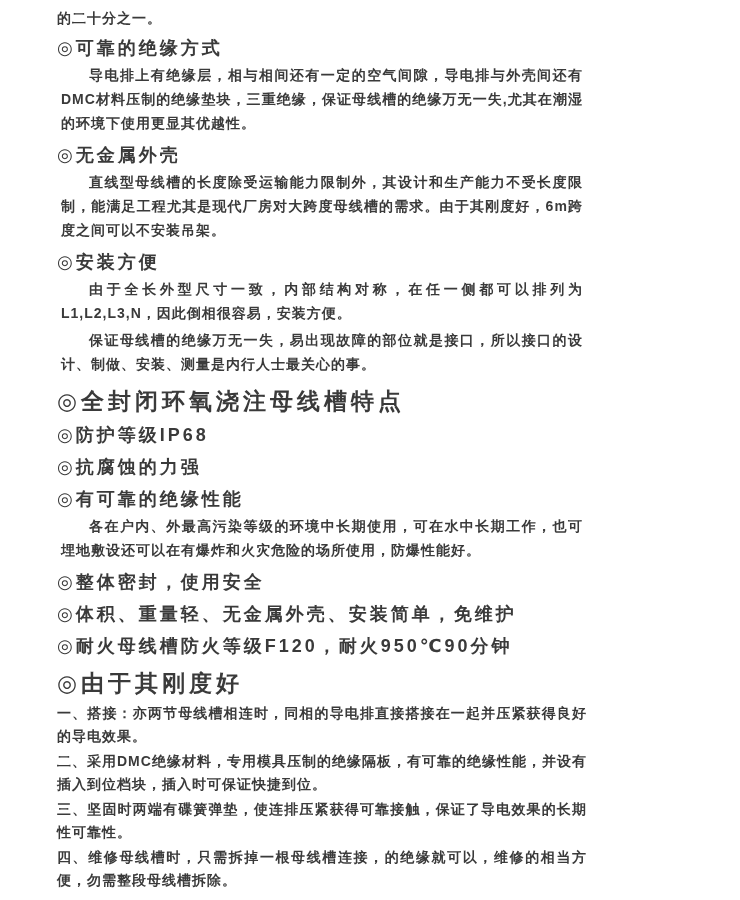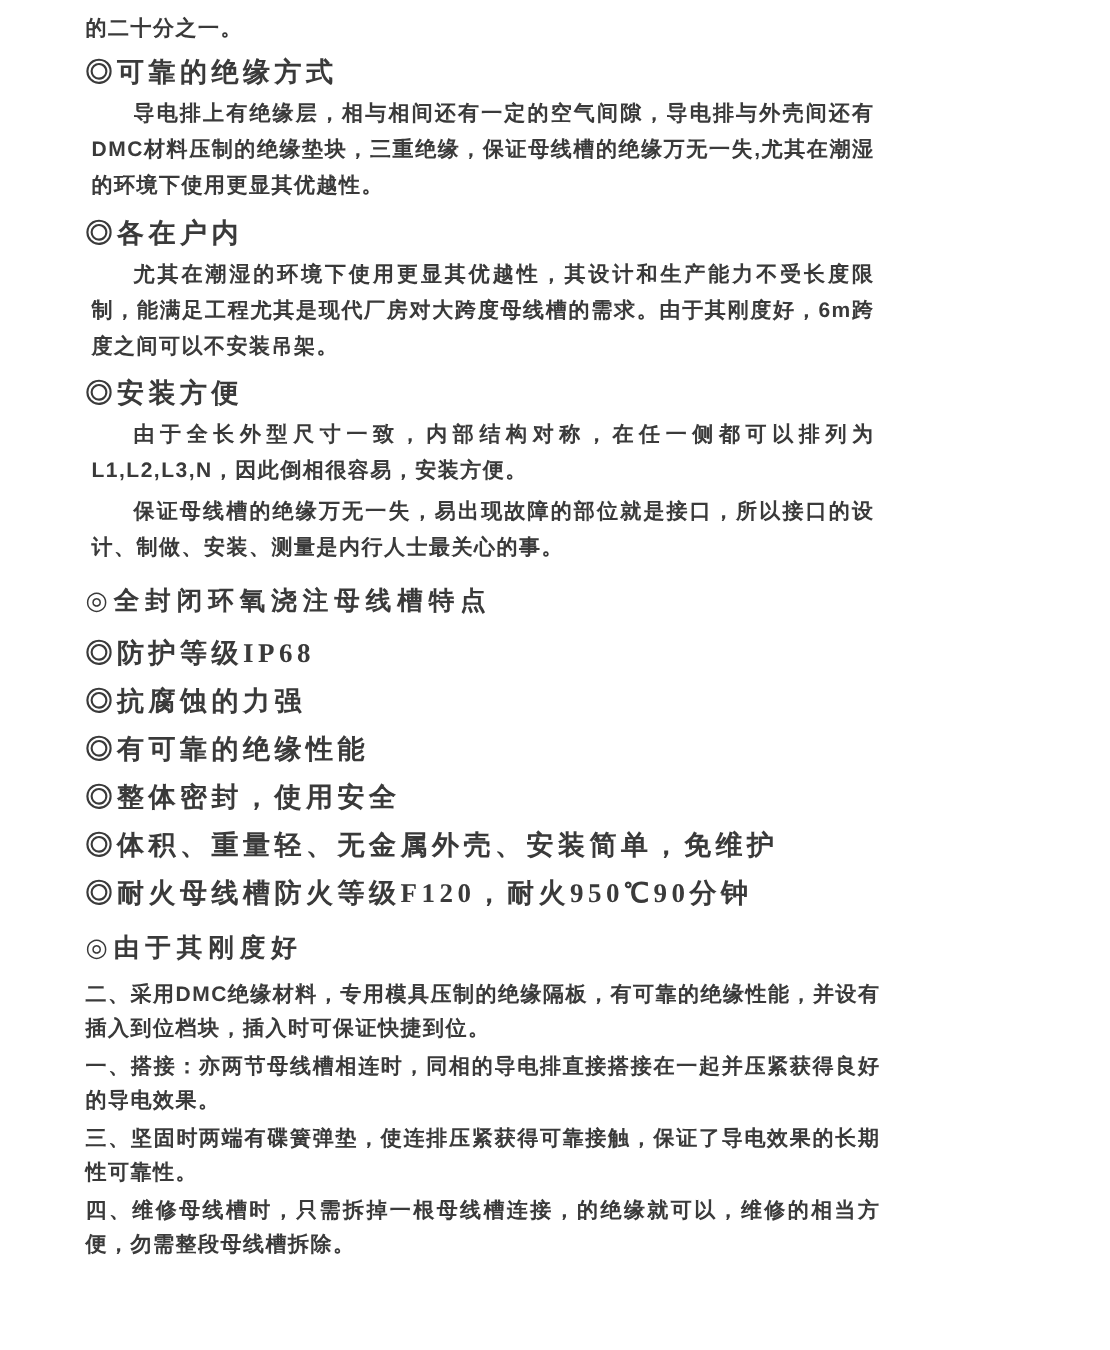--- a/index.html
+++ b/index.html
@@ -17,31 +17,30 @@
     color: #3a3a3a;
   }
   .blk { font-weight: bold; }
   .line {
     font-size: 14px;
     letter-spacing: 1px;
     line-height: 20px;
     margin: 2px 0 0 0;
   }
   .h1 {
-    font-size: 17px;
+    font-size: 23px;
     letter-spacing: 4px;
     line-height: 28px;
     margin: 11px 0 5px 0;
   }
   .h2 {
     font-size: 18px;
     letter-spacing: 3px;
     line-height: 24px;
     margin: 8px 0 3px 0;
-    font-family: Liberation Serif, serif;
   }
   .p, .pflat, .li {
     font-size: 14px;
     letter-spacing: 1px;
     text-align: justify;
   }
   .p {
     line-height: 24px;
     margin: 3px 4px;
     text-indent: 2em;
@@ -58,31 +57,32 @@
   }
 </style>
 </head>
 <body style="background: rgb(255, 255, 255);">
 
 <div class="page" style="color: rgb(58, 58, 58);">
   <div id="doc">
       <div class="blk line">的二十分之一。</div>
       <div class="blk h2">◎可靠的绝缘方式</div>
       <div class="blk p">导电排上有绝缘层，相与相间还有一定的空气间隙，导电排与外壳间还有DMC材料压制的绝缘垫块，三重绝缘，保证母线槽的绝缘万无一失,尤其在潮湿的环境下使用更显其优越性。</div>
-      <div class="blk h2">◎各在户内</div>
-      <div class="blk p">尤其在潮湿的环境下使用更显其优越性，其设计和生产能力不受长度限制，能满足工程尤其是现代厂房对大跨度母线槽的需求。由于其刚度好，6m跨度之间可以不安装吊架。</div>
+      <div class="blk h2">◎无金属外壳</div>
+      <div class="blk p">直线型母线槽的长度除受运输能力限制外，其设计和生产能力不受长度限制，能满足工程尤其是现代厂房对大跨度母线槽的需求。由于其刚度好，6m跨度之间可以不安装吊架。</div>
       <div class="blk h2">◎安装方便</div>
       <div class="blk p">由于全长外型尺寸一致，内部结构对称，在任一侧都可以排列为L1,L2,L3,N，因此倒相很容易，安装方便。</div>
       <div class="blk p">保证母线槽的绝缘万无一失，易出现故障的部位就是接口，所以接口的设计、制做、安装、测量是内行人士最关心的事。</div>
       <div class="blk h1">◎全封闭环氧浇注母线槽特点</div>
       <div class="blk h2">◎防护等级IP68</div>
       <div class="blk h2">◎抗腐蚀的力强</div>
       <div class="blk h2">◎有可靠的绝缘性能</div>
+      <div class="blk p">各在户内、外最高污染等级的环境中长期使用，可在水中长期工作，也可埋地敷设还可以在有爆炸和火灾危险的场所使用，防爆性能好。</div>
       <div class="blk h2">◎整体密封，使用安全</div>
       <div class="blk h2">◎体积、重量轻、无金属外壳、安装简单，免维护</div>
       <div class="blk h2">◎耐火母线槽防火等级F120，耐火950℃90分钟</div>
       <div class="blk h1">◎由于其刚度好</div>
+      <div class="blk li">一、搭接：亦两节母线槽相连时，同相的导电排直接搭接在一起并压紧获得良好的导电效果。</div>
       <div class="blk li">二、采用DMC绝缘材料，专用模具压制的绝缘隔板，有可靠的绝缘性能，并设有插入到位档块，插入时可保证快捷到位。</div>
-      <div class="blk li">一、搭接：亦两节母线槽相连时，同相的导电排直接搭接在一起并压紧获得良好的导电效果。</div>
       <div class="blk li">三、坚固时两端有碟簧弹垫，使连排压紧获得可靠接触，保证了导电效果的长期性可靠性。</div>
       <div class="blk li">四、维修母线槽时，只需拆掉一根母线槽连接，的绝缘就可以，维修的相当方便，勿需整段母线槽拆除。</div>
     </div>
 </div>
 
 </body></html>

